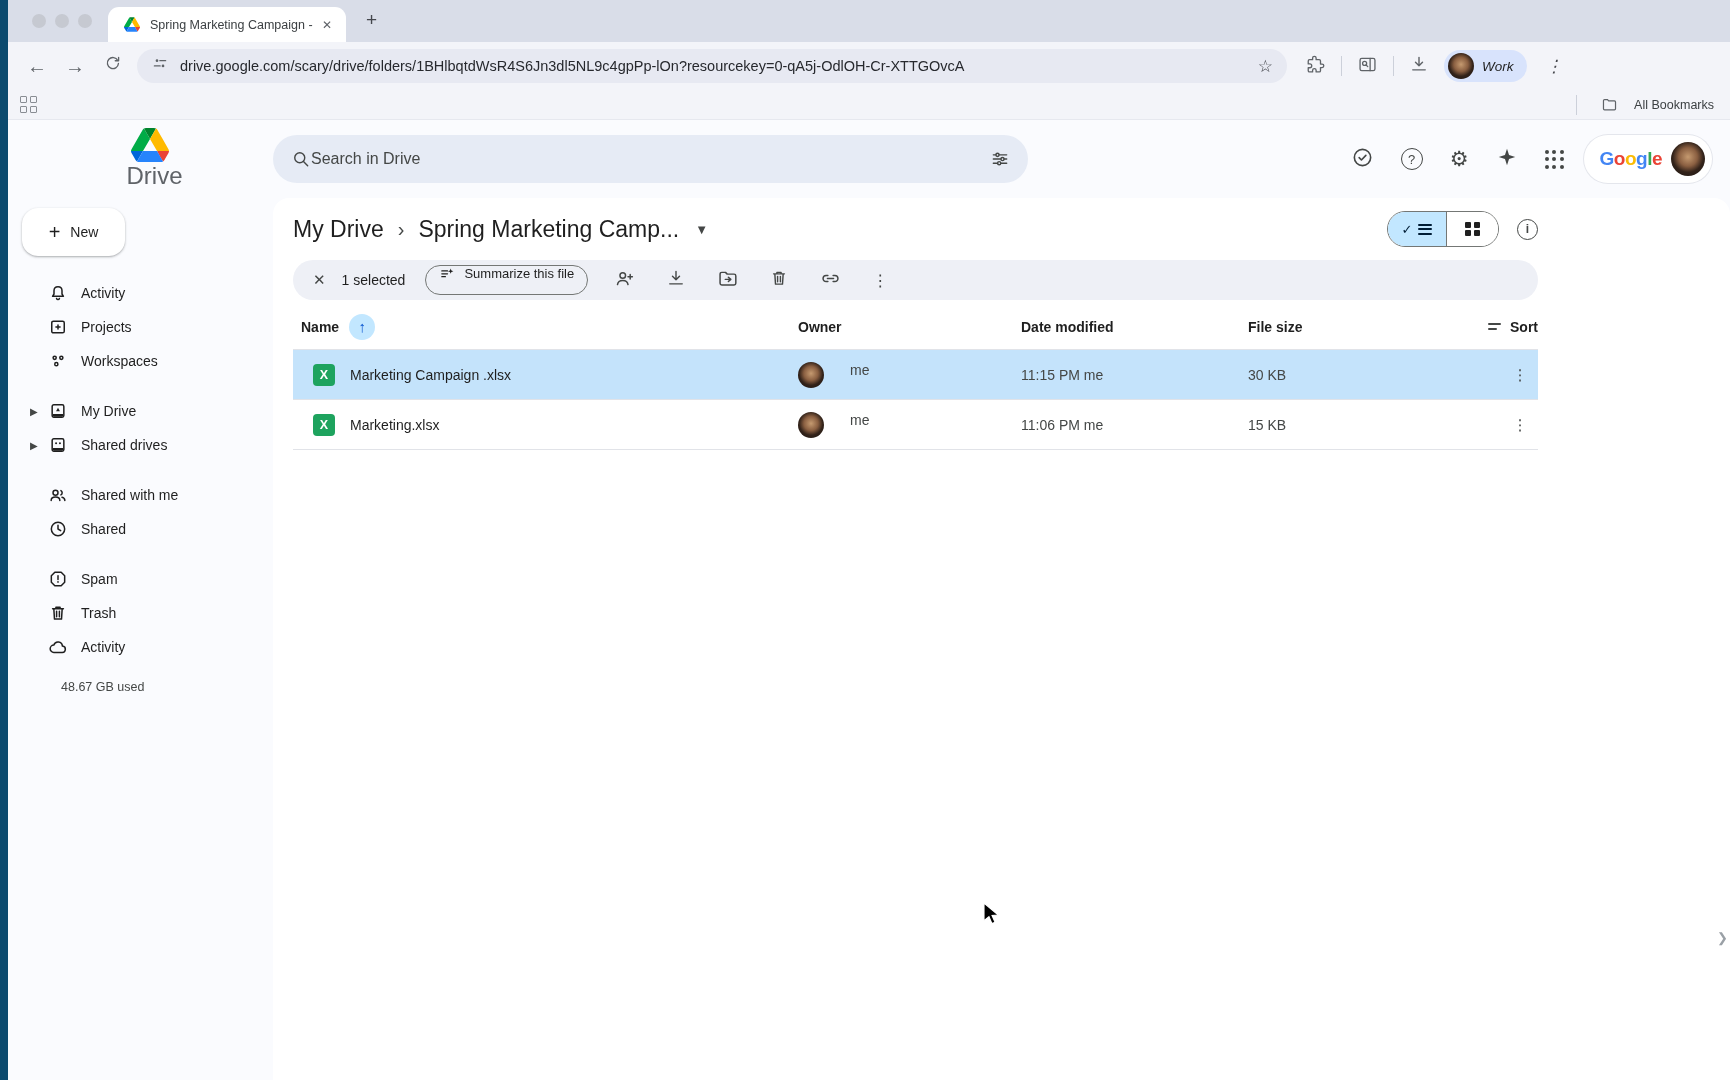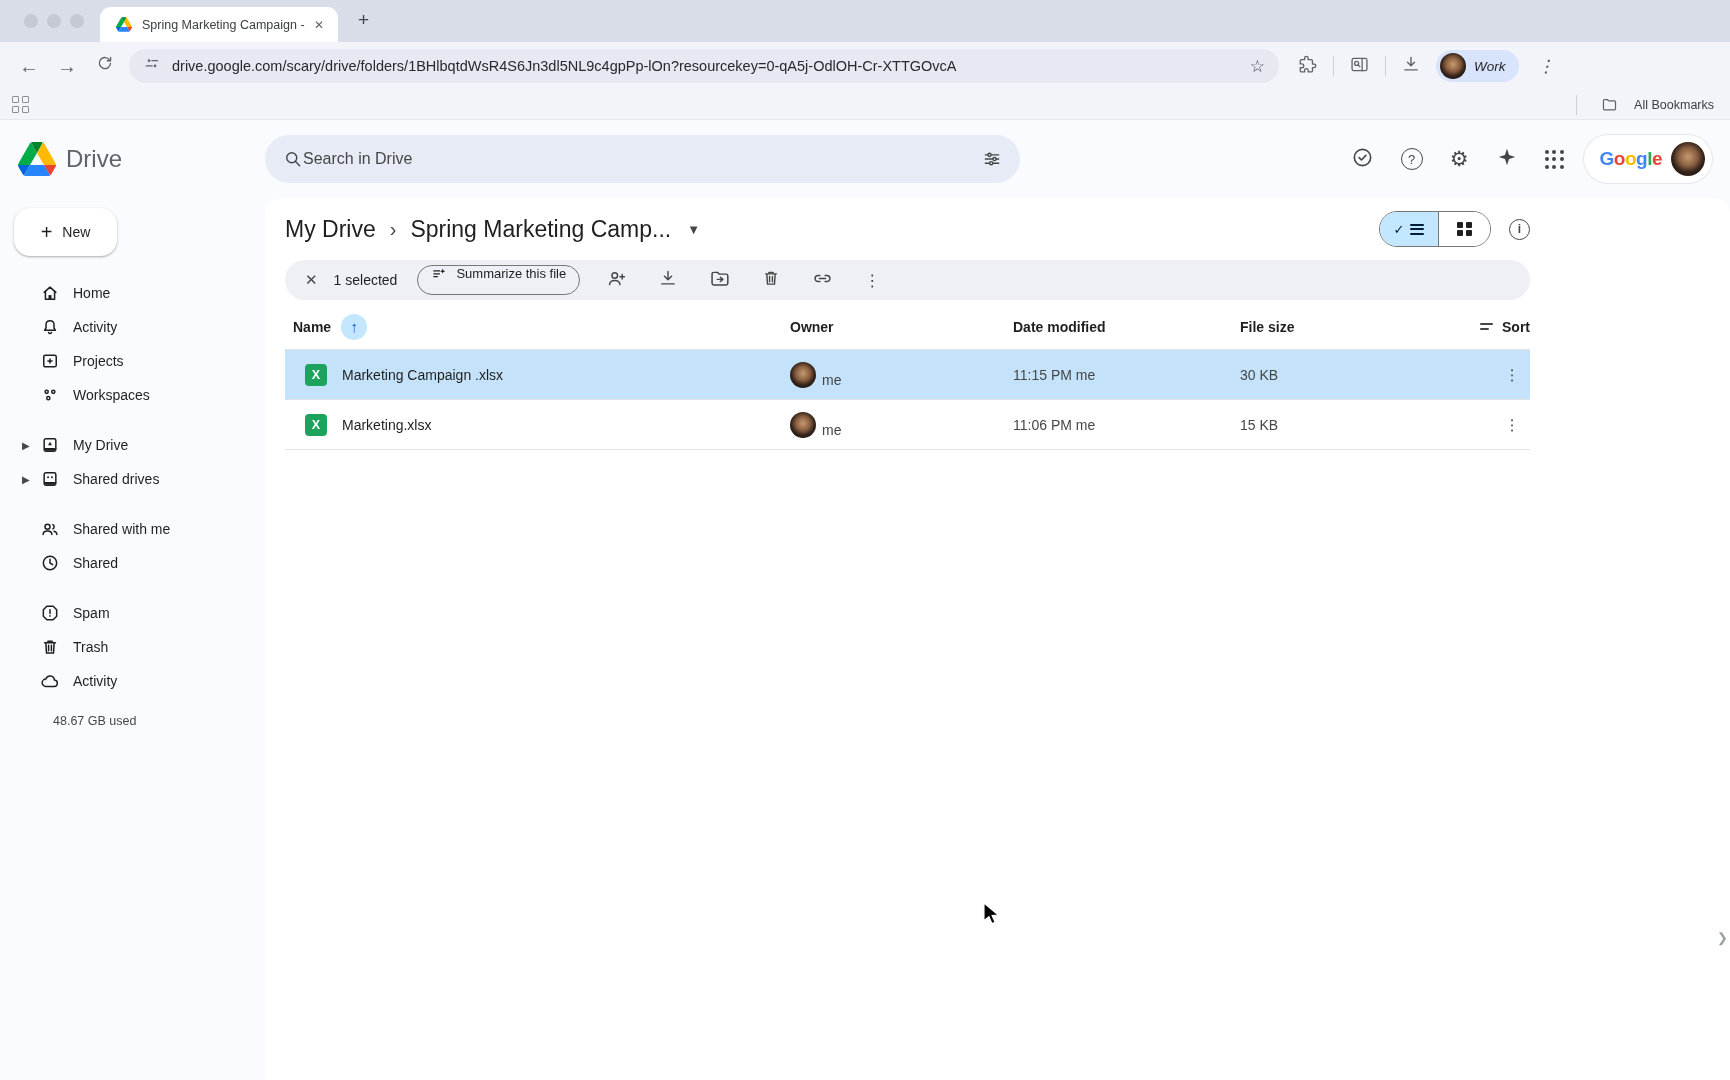--- a/index.html
+++ b/index.html
@@ -1,17 +1,17 @@
 <!DOCTYPE html>
 <html><head>
 <meta charset="utf-8">
 <style>
   * { margin:0; padding:0; box-sizing:border-box; }
   body { font-family:"Liberation Sans", sans-serif; }
-  .screen { position:relative; width:1730px; height:1080px; background:#0f172a; overflow:hidden; }
+  .screen { position:relative; width:1730px; height:1080px; background:#0c4a6e; overflow:hidden;padding-left:8px; }
 
   
   .tab-strip { position:relative; height:42px; background:#d9dde8; }
   .traffic-lights { position:absolute; left:24px; top:14px; display:flex; gap:9px; }
   .tl { width:14px; height:14px; border-radius:50%; background:#c6c9d1; }
   .tab { position:absolute; left:100px; bottom:0; width:238px; height:35px; background:#fff;
          border-radius:11px 11px 0 0; display:flex; align-items:center; padding:0 10px 0 14px; }
   .tab-title { flex:1; font-size:12.5px; color:#3c4043; white-space:nowrap; overflow:hidden; }
   .tab-close { font-size:12px; color:#5f6368; padding:2px 4px; cursor:default; }
   .new-tab { position:absolute; left:352px; top:9px; font-size:19px; color:#45474d; padding:0 6px; }
@@ -36,21 +36,21 @@
   .bm-label { font-size:12.5px; color:#3c4043; }
   .sq4 { display:grid; grid-template-columns:repeat(2,7px); gap:3px; }
   .sq4 i { width:7px; height:7px; border:1.6px solid #898d94; border-radius:1px; display:block; }
 
   .avatar { border-radius:50%;
             background:radial-gradient(circle at 50% 44%, #c59a70 0%, #8a5f41 36%, #33231a 60%, #191310 100%); }
 
   
   .drive-app { height:960px; background:#fafbfe; display:flex; flex-direction:column; }
   .drive-header { height:78px; display:flex; align-items:center; padding:0 18px 0 18px; }
-  .drive-logo { display:flex; align-items:center; width:247px; }
+  .drive-logo { display:flex; align-items:center; width:247px;flex-direction:column; }
   .drive-logo-text { font-size:24px; color:#5f6368; margin-left:10px; }
   .search-bar { width:755px; height:48px; border-radius:24px; background:#e6ebf5; display:flex;
                 align-items:center; padding:0 18px; }
   .search-placeholder { font-size:16px; color:#444746; flex:1; }
   .hdr-icons { margin-left:auto; display:flex; align-items:center; gap:27px; }
   .circle-glyph { width:22px; height:22px; border:1.8px solid #444746; border-radius:50%;
                   display:flex; align-items:center; justify-content:center; font-size:13px; color:#444746; }
   .gear-glyph { font-size:21px; color:#444746; }
   .dots9 { display:grid; grid-template-columns:repeat(3,4px); gap:3.5px; }
   .dots9 i { width:4px; height:4px; border-radius:50%; background:#444746; display:block; }
@@ -115,21 +115,21 @@
              font-weight:bold; white-space:nowrap; }
   .sort-lines { display:block; }
   .sort-lines i { display:block; height:2px; background:#444746; border-radius:1px; }
   .sort-lines i:first-child { width:13px; margin-bottom:3px; }
   .sort-lines i:last-child { width:9px; }
   .frow { height:50px; font-size:14px; color:#1f1f1f; }
   .frow.selected { background:#c4e3fb; }
   .fc-name { display:flex; align-items:center; padding-left:20px; }
   .badge { width:22px; height:22px; border-radius:4px; background:#1ea35e; color:#fff; font-size:12.5px;
            font-weight:bold; display:flex; align-items:center; justify-content:center; margin-right:15px; }
-  .fc-owner { display:flex; align-items:flex-end; gap:6px; padding-left:8px; color:#444746; }
+  .fc-owner { display:flex; align-items:flex-start; gap:26px; padding-left:8px; color:#444746; }
   .fc-owner .avatar { width:26px; height:26px; }
   .fc-dim { padding-left:8px; color:#444746; }
   .fc-menu { text-align:center; font-size:15px; color:#444746; }
 
   .cursor { position:absolute; left:982px; top:903px; }
   .scroll-hint { position:absolute; right:2px; top:930px; font-size:13px; color:#9aa0a6; }
 
   svg.ik { stroke:#444746; fill:none; stroke-width:1.7; stroke-linecap:round; stroke-linejoin:round; }
   svg.dk { stroke:#1f1f1f; fill:none; stroke-width:1.8; stroke-linecap:round; stroke-linejoin:round; }
   svg.dk .fl { fill:#1f1f1f; stroke:none; }
@@ -300,31 +300,20 @@
         <div class="new-btn">
           <span class="new-plus">+</span>
           <span>New</span>
         </div>
         <div class="nav">
           <div class="nav-group">
             <div class="nav-item">
               <span class="expander"></span>
               <span class="nav-ico">
                   <svg class="dk" width="20" height="20" viewBox="0 0 24 24">
-                    <path d="M5 11.2 12 5l7 6.2"></path>
-                    <path d="M6.5 10v9.5h11V10"></path>
-                    <rect class="fl" x="10.2" y="14.5" width="3.6" height="5"></rect>
-                  </svg>
-                </span>
-              <span class="nav-label">Home</span>
-            </div>
-            <div class="nav-item">
-              <span class="expander"></span>
-              <span class="nav-ico">
-                  <svg class="dk" width="20" height="20" viewBox="0 0 24 24">
                     <path d="M12 4.5c-2.9 0-4.8 2-4.8 4.8v3.9L5.5 16h13l-1.7-2.8V9.3c0-2.8-1.9-4.8-4.8-4.8z"></path>
                     <path d="M10.3 18.5a1.8 1.8 0 0 0 3.4 0"></path>
                   </svg>
                 </span>
               <span class="nav-label">Activity</span>
             </div>
             <div class="nav-item">
               <span class="expander"></span>
               <span class="nav-ico">
                   <svg class="dk" width="20" height="20" viewBox="0 0 24 24">

